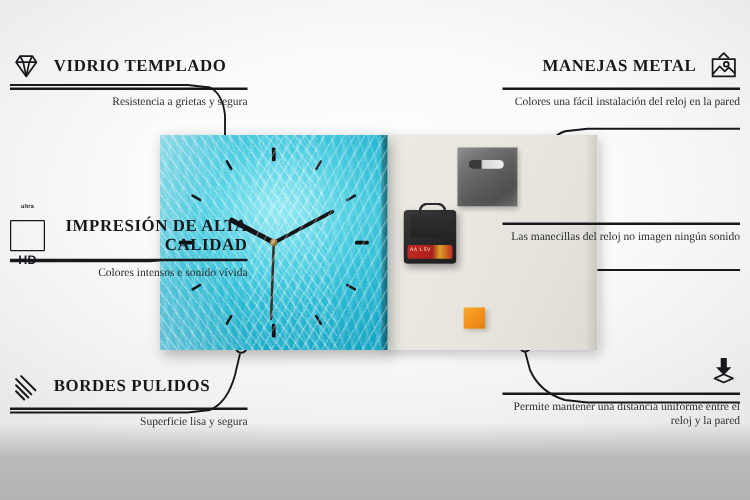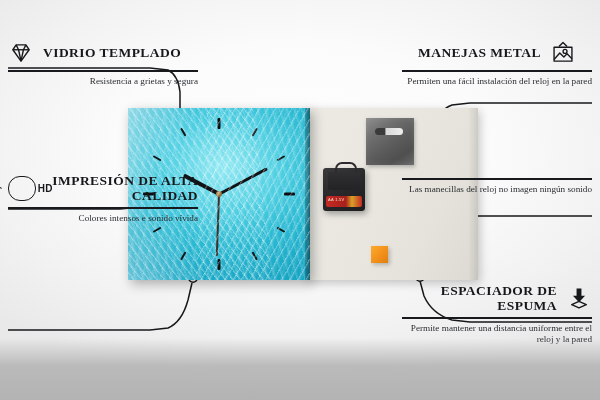--- a/index.html
+++ b/index.html
@@ -110,34 +110,34 @@
   .hand.second{width:1.6px;height:62px;margin-left:-.8px;margin-top:0;background:#3c2f2a;
                transform-origin:50% 0;transform:rotate(2deg);}
   .pin{position:absolute;left:50%;top:50%;width:6px;height:6px;margin:-3px 0 0 -3px;border-radius:50%;
        background:radial-gradient(circle at 35% 32%,#c8a26a,#6e4e22);}
 
   
   .callout{position:absolute;width:190px;}
   .callout.left{text-align:right;}
   .callout.right{text-align:right;}
   .co-head{display:flex;align-items:center;gap:9px;}
-  .callout.right .co-head{justify-content:center;}
+  .callout.right .co-head{justify-content:flex-end;}
   .co-title{
     font-family:"Liberation Serif",serif;font-weight:700;font-size:13.5px;line-height:14.5px;
     letter-spacing:.45px;color:#16181b;text-transform:uppercase;
   }
   .co-rule{height:1.5px;background:#17191c;margin:4px 0 4px;}
   .co-sub{
     font-family:"Liberation Serif",serif;font-size:9.2px;line-height:11.4px;color:#2a2d31;
   }
   .ico{width:26px;height:26px;flex:0 0 26px;display:block;}
 
   .hd-badge{
-    width:26px;height:23px;border:1.6px solid #16181b;border-radius:12px;
-    display:flex;align-items:center;justify-content:center;line-height:1;gap:36px;
+    width:26px;height:23px;border:1.6px solid #16181b;border-radius:1px;
+    display:flex;flex-direction:column;align-items:center;justify-content:center;line-height:1;gap:36px;
   }
   .hd-ultra{font-family:"Liberation Sans",sans-serif;font-size:4.4px;font-weight:700;letter-spacing:.2px;color:#16181b;}
   .hd-hd{font-family:"Liberation Sans",sans-serif;font-size:10px;font-weight:700;letter-spacing:.2px;color:#16181b;margin-top:.5px;}
 </style>
 </head>
 <body>
 
 <div id="stage">
 
   <svg id="wires" viewBox="0 0 600 400">
@@ -219,45 +219,59 @@
       <div class="ico hd-badge">
         <span class="hd-ultra">ultra</span>
         <span class="hd-hd">HD</span>
       </div>
       <div class="co-title">IMPRESIÓN DE ALTA CALIDAD</div>
     </div>
     <div class="co-rule"></div>
     <div class="co-sub">Colores intensos e sonido vívida</div>
   </div>
 
+  <div class="callout left" style="left:8px;top:296px;">
+    <div class="co-head">
+      <svg class="ico" viewBox="0 0 32 32">
+        <g fill="none" stroke="#16181b" stroke-width="2" stroke-linecap="round">
+          <path d="M6 9 L21 24"></path>
+            <path d="M6 15 L18 27"></path>
+            <path d="M6 21 L14 29"></path>
+            <path d="M11 6 L25 20"></path>
+        </g>
+      </svg>
+      <div class="co-title">BORDES PULIDOS</div>
+    </div>
+    <div class="co-rule"></div>
+    <div class="co-sub">Superficie lisa y segura</div>
+  </div>
 
   <div class="callout right" style="left:402px;top:40px;">
     <div class="co-head">
       <div class="co-title">MANEJAS METAL</div>
       <svg class="ico" viewBox="0 0 32 32">
         <g fill="none" stroke="#16181b" stroke-width="1.7" stroke-linejoin="round">
           <path d="M11 8 L16 3 L21 8"></path>
           <rect x="5" y="9" width="22" height="17"></rect>
           <path d="M5 24 L12 16 L17 21 L21 17 L27 23"></path>
           <circle cx="18.5" cy="14" r="2.4"></circle>
         </g>
       </svg>
     </div>
     <div class="co-rule"></div>
-    <div class="co-sub">Permiten una fácil instalación del reloj en la pared</div>
+    <div class="co-sub">Colores una fácil instalación del reloj en la pared</div>
   </div>
 
   <div class="callout right" style="left:402px;top:174px;">
     <div class="co-rule"></div>
     <div class="co-sub">Las manecillas del reloj no imagen ningún sonido</div>
   </div>
 
   <div class="callout right" style="left:402px;top:284px;">
     <div class="co-head">
-      <div class="co-title">ESPACIADOR DE ESPUMA</div>
       <svg class="ico" viewBox="0 0 32 32">
         <g fill="#16181b">
           <path d="M13 3 h6 v9 h4.5 L16 20 L8.5 12 H13 Z"></path>
         </g>
         <g fill="none" stroke="#16181b" stroke-width="1.7" stroke-linejoin="round">
           <path d="M7 23 L16 19 L25 23 L16 27 Z"></path>
         </g>
       </svg>
     </div>
     <div class="co-rule"></div>

